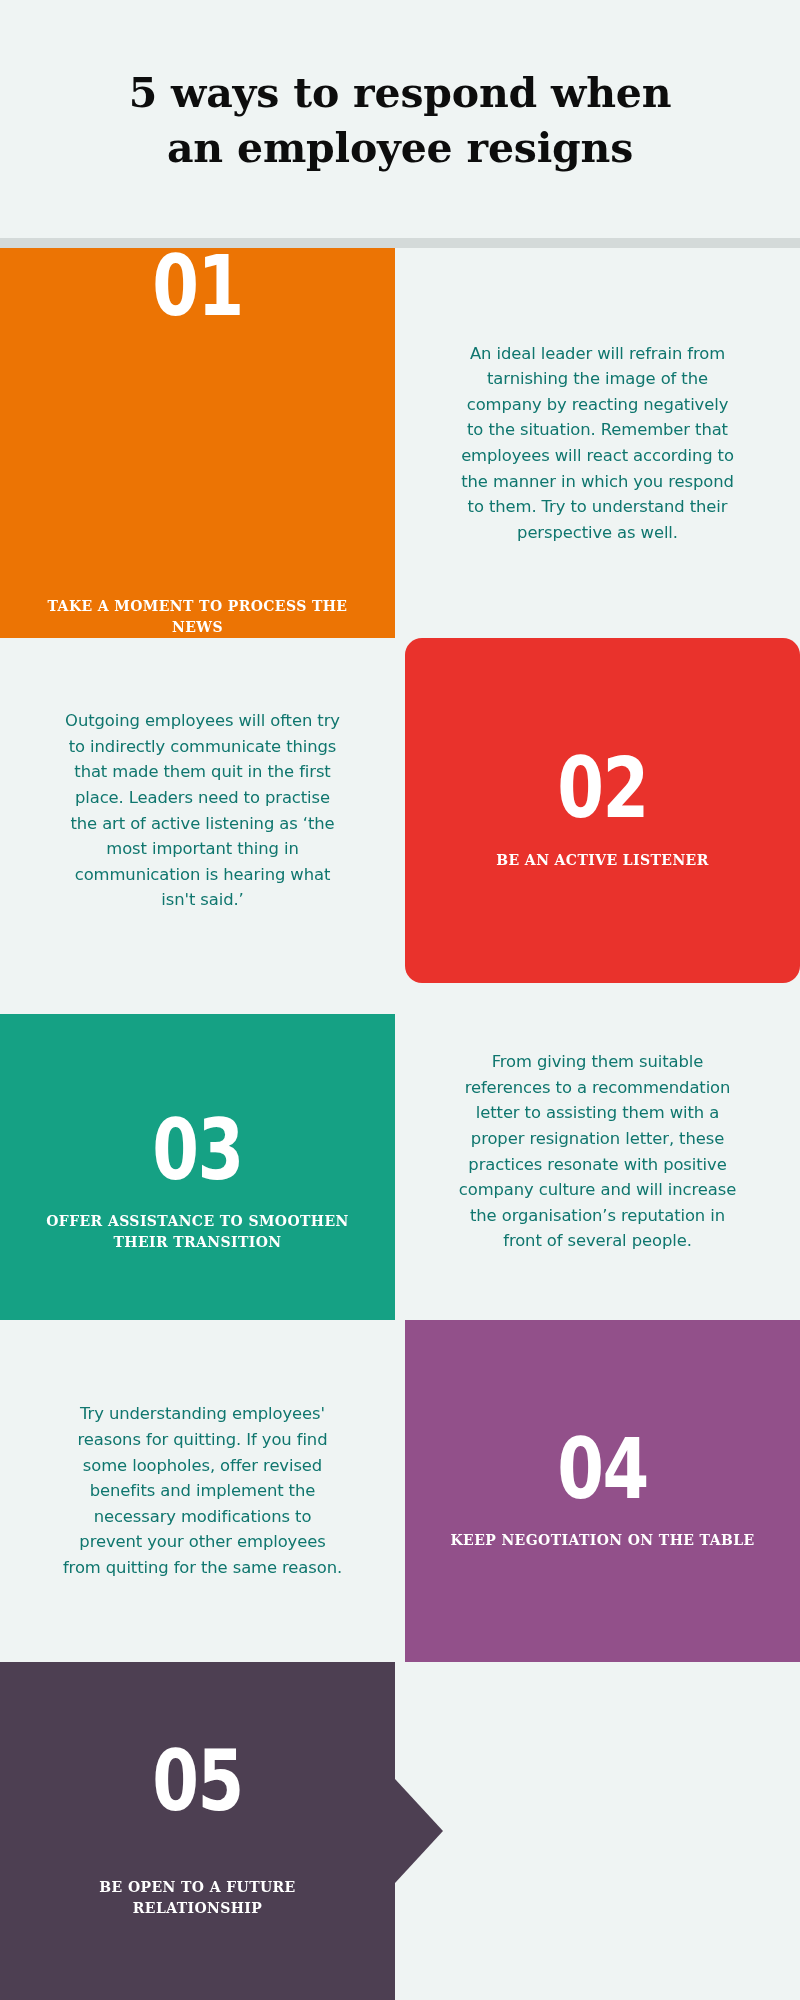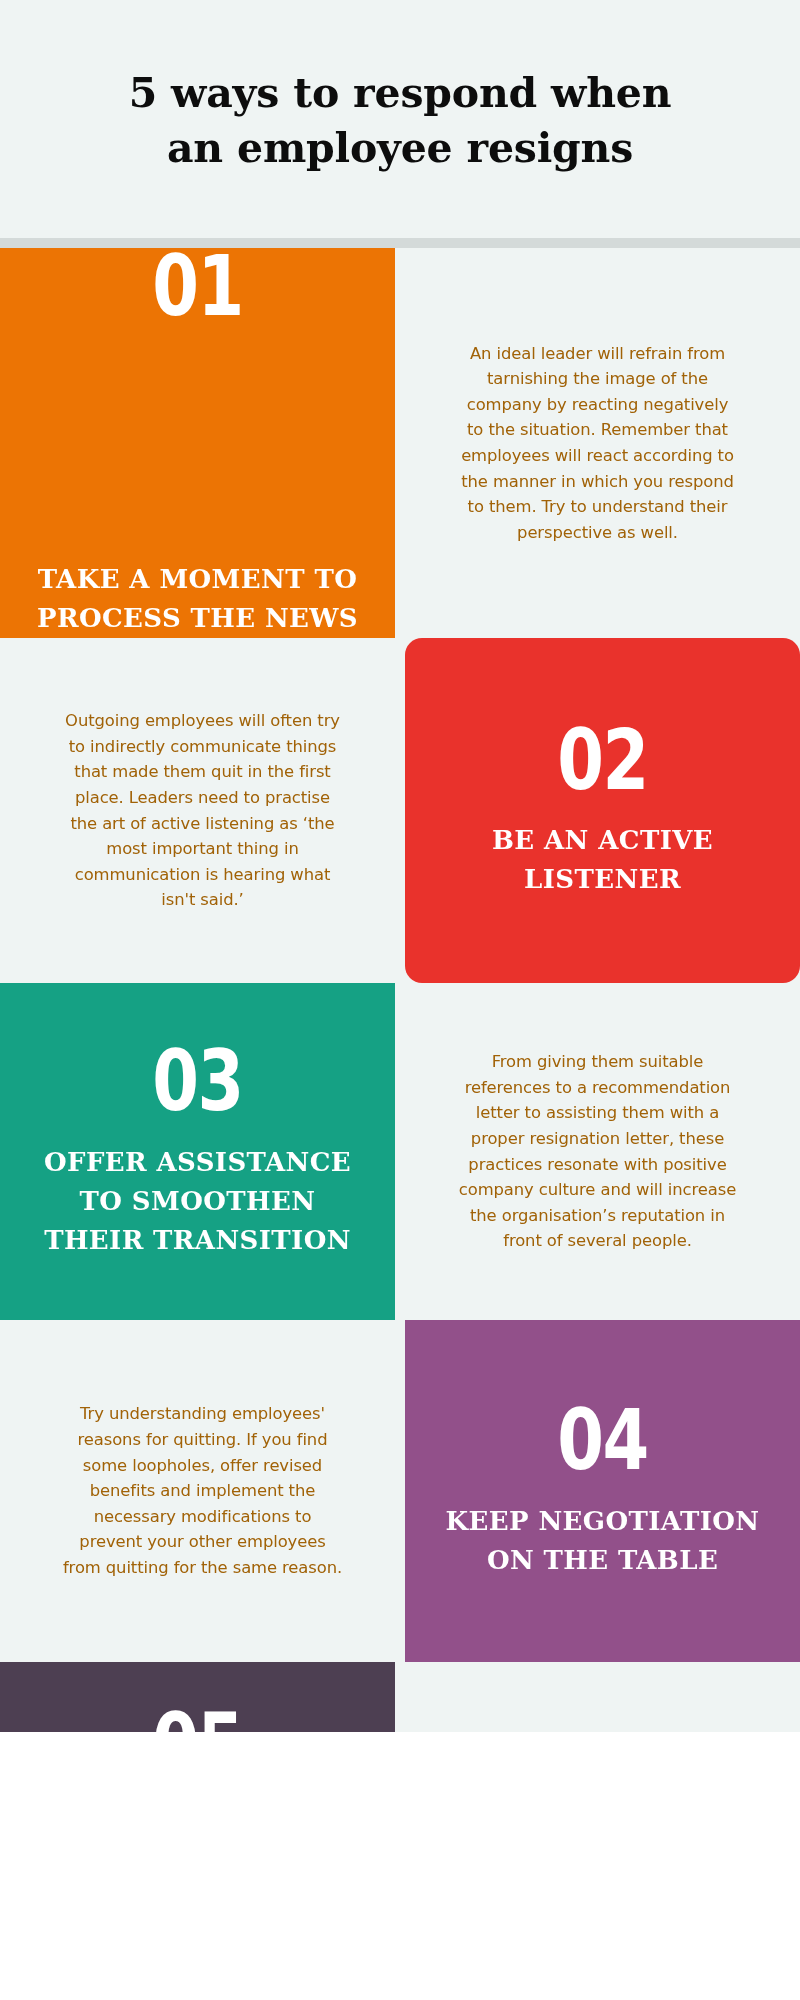--- a/index.html
+++ b/index.html
@@ -10,21 +10,21 @@
   }
 
   body {
     font-family: "DejaVu Sans", sans-serif;
     -webkit-font-smoothing: antialiased;
   }
 
   .poster {
     position: relative;
     width: 800px;
-    height: 1732px;
+    height: 2000px;
     background: #ffffff;
     overflow: hidden;
   }
 
   
   .canvas {
     position: absolute;
     left: 0px;
     top: 0px;
     width: 800px;
@@ -133,21 +133,21 @@
     line-height: 0.92;
     color: #ffffff;
     letter-spacing: -2px;
     transform: scaleX(0.80);
     text-align: center;
   }
 
   .block-label {
     font-family: "DejaVu Serif", serif;
     font-weight: 700;
-    font-size: 26px;
+    font-size: 14px;
     line-height: 1.5;
     letter-spacing: 0.4px;
     color: #ffffff;
     text-align: center;
     text-transform: uppercase;
     margin-top: 22px;
     max-width: 330px;
   }
 
   
@@ -162,21 +162,21 @@
     padding: 0 62px;
     background: #eff4f3;
   }
   .section.left .copy  { right: 0; }
   .section.right .copy { left: 0; }
 
   .copy-text {
     font-family: "DejaVu Sans", sans-serif;
     font-size: 16.4px;
     line-height: 1.56;
-    color: #a16207;
+    color: #0f766e;
     text-align: center;
     letter-spacing: -0.1px;
   }
 </style>
 </head>
 <body>
 
 <div class="poster">
   <div class="canvas">
 
@@ -202,21 +202,21 @@
         <div class="num">02</div>
         <div class="block-label">BE AN ACTIVE LISTENER</div>
       </div>
       <div class="arrow" id="arw1" style="border-right-color: rgb(233, 50, 44);"></div>
       <div class="copy">
         <p class="copy-text">Outgoing employees will often try to indirectly communicate things that made them quit in the first place. Leaders need to practise the art of active listening as ‘the most important thing in communication is hearing what isn't said.’</p>
       </div>
     </div>
 
     <div class="section left" id="sec2" style="top: 983px; height: 337px;">
-      <div class="block" id="blk2" style="background: rgb(21, 161, 132);">
+      <div class="block" id="blk2" style="background: rgb(21, 161, 132); margin-top: 31px;">
         <div class="num">03</div>
         <div class="block-label">OFFER ASSISTANCE TO SMOOTHEN THEIR TRANSITION</div>
       </div>
       <div class="arrow" id="arw2" style="border-left-color: rgb(21, 161, 132);"></div>
       <div class="copy">
         <p class="copy-text">From giving them suitable references to a recommendation letter to assisting them with a proper resignation letter, these practices resonate with positive company culture and will increase the organisation’s reputation in front of several people.</p>
       </div>
     </div>
 
     <div class="section right" id="sec3" style="top: 1320px; height: 342px;">

